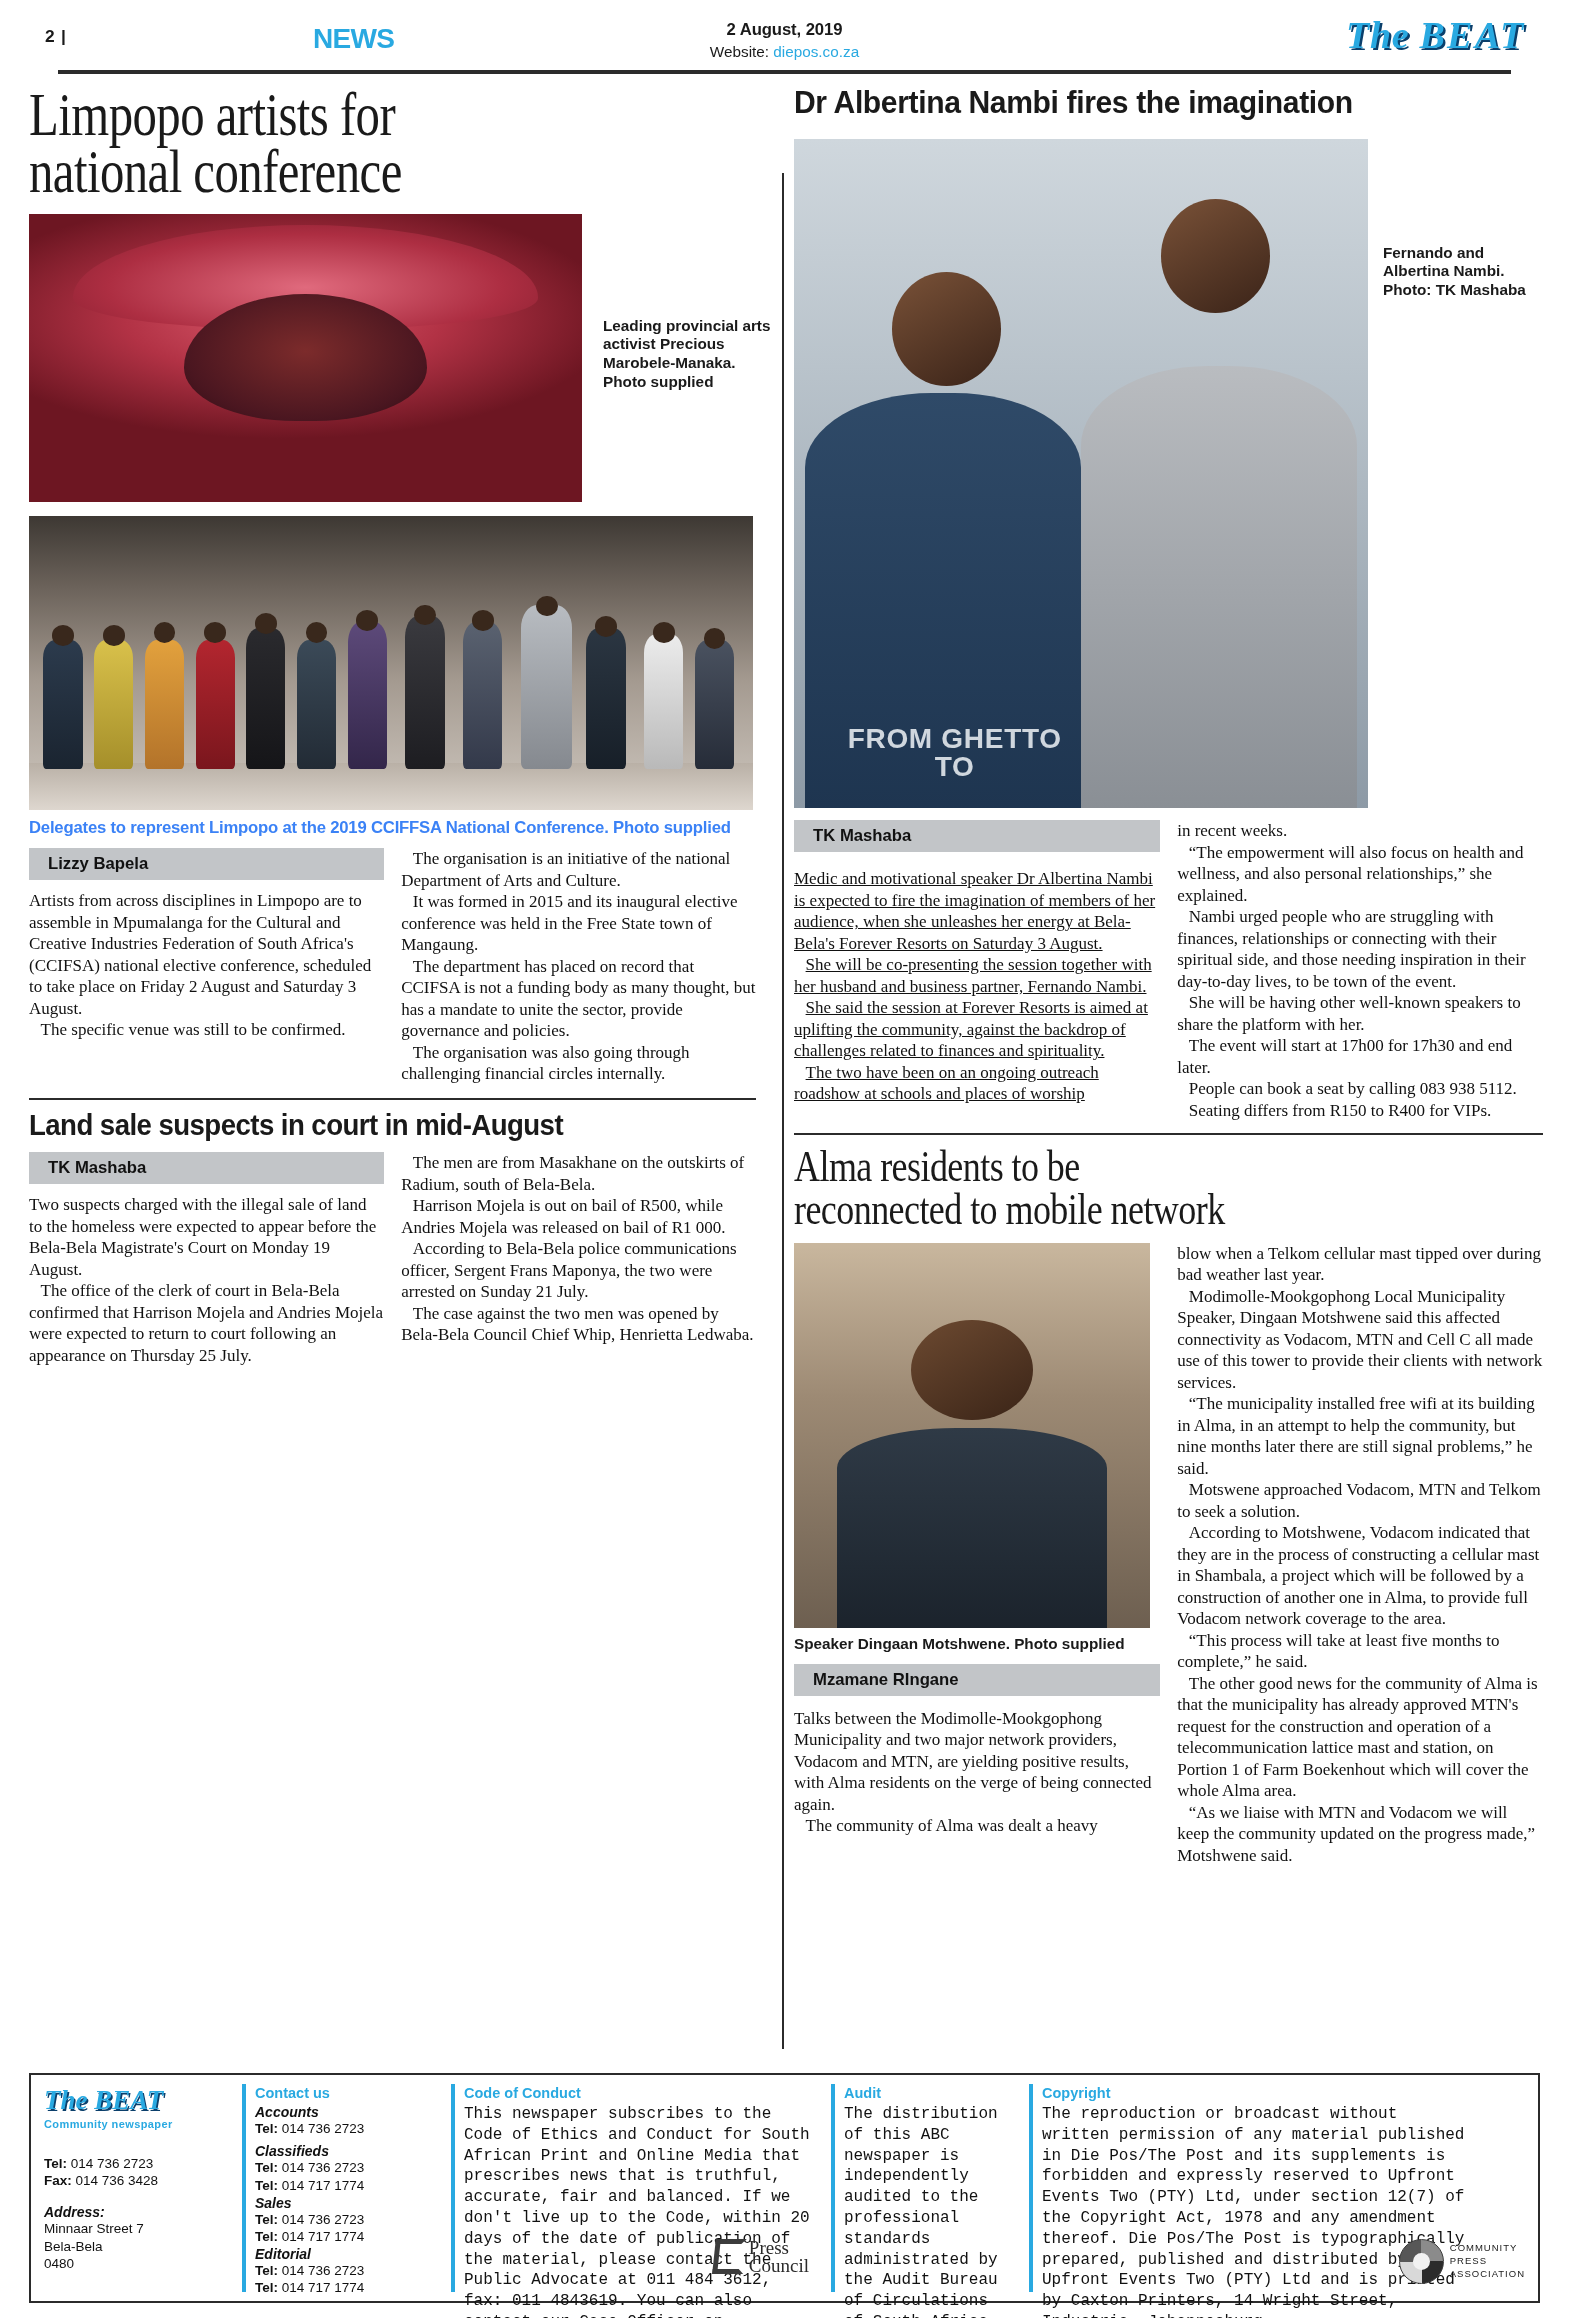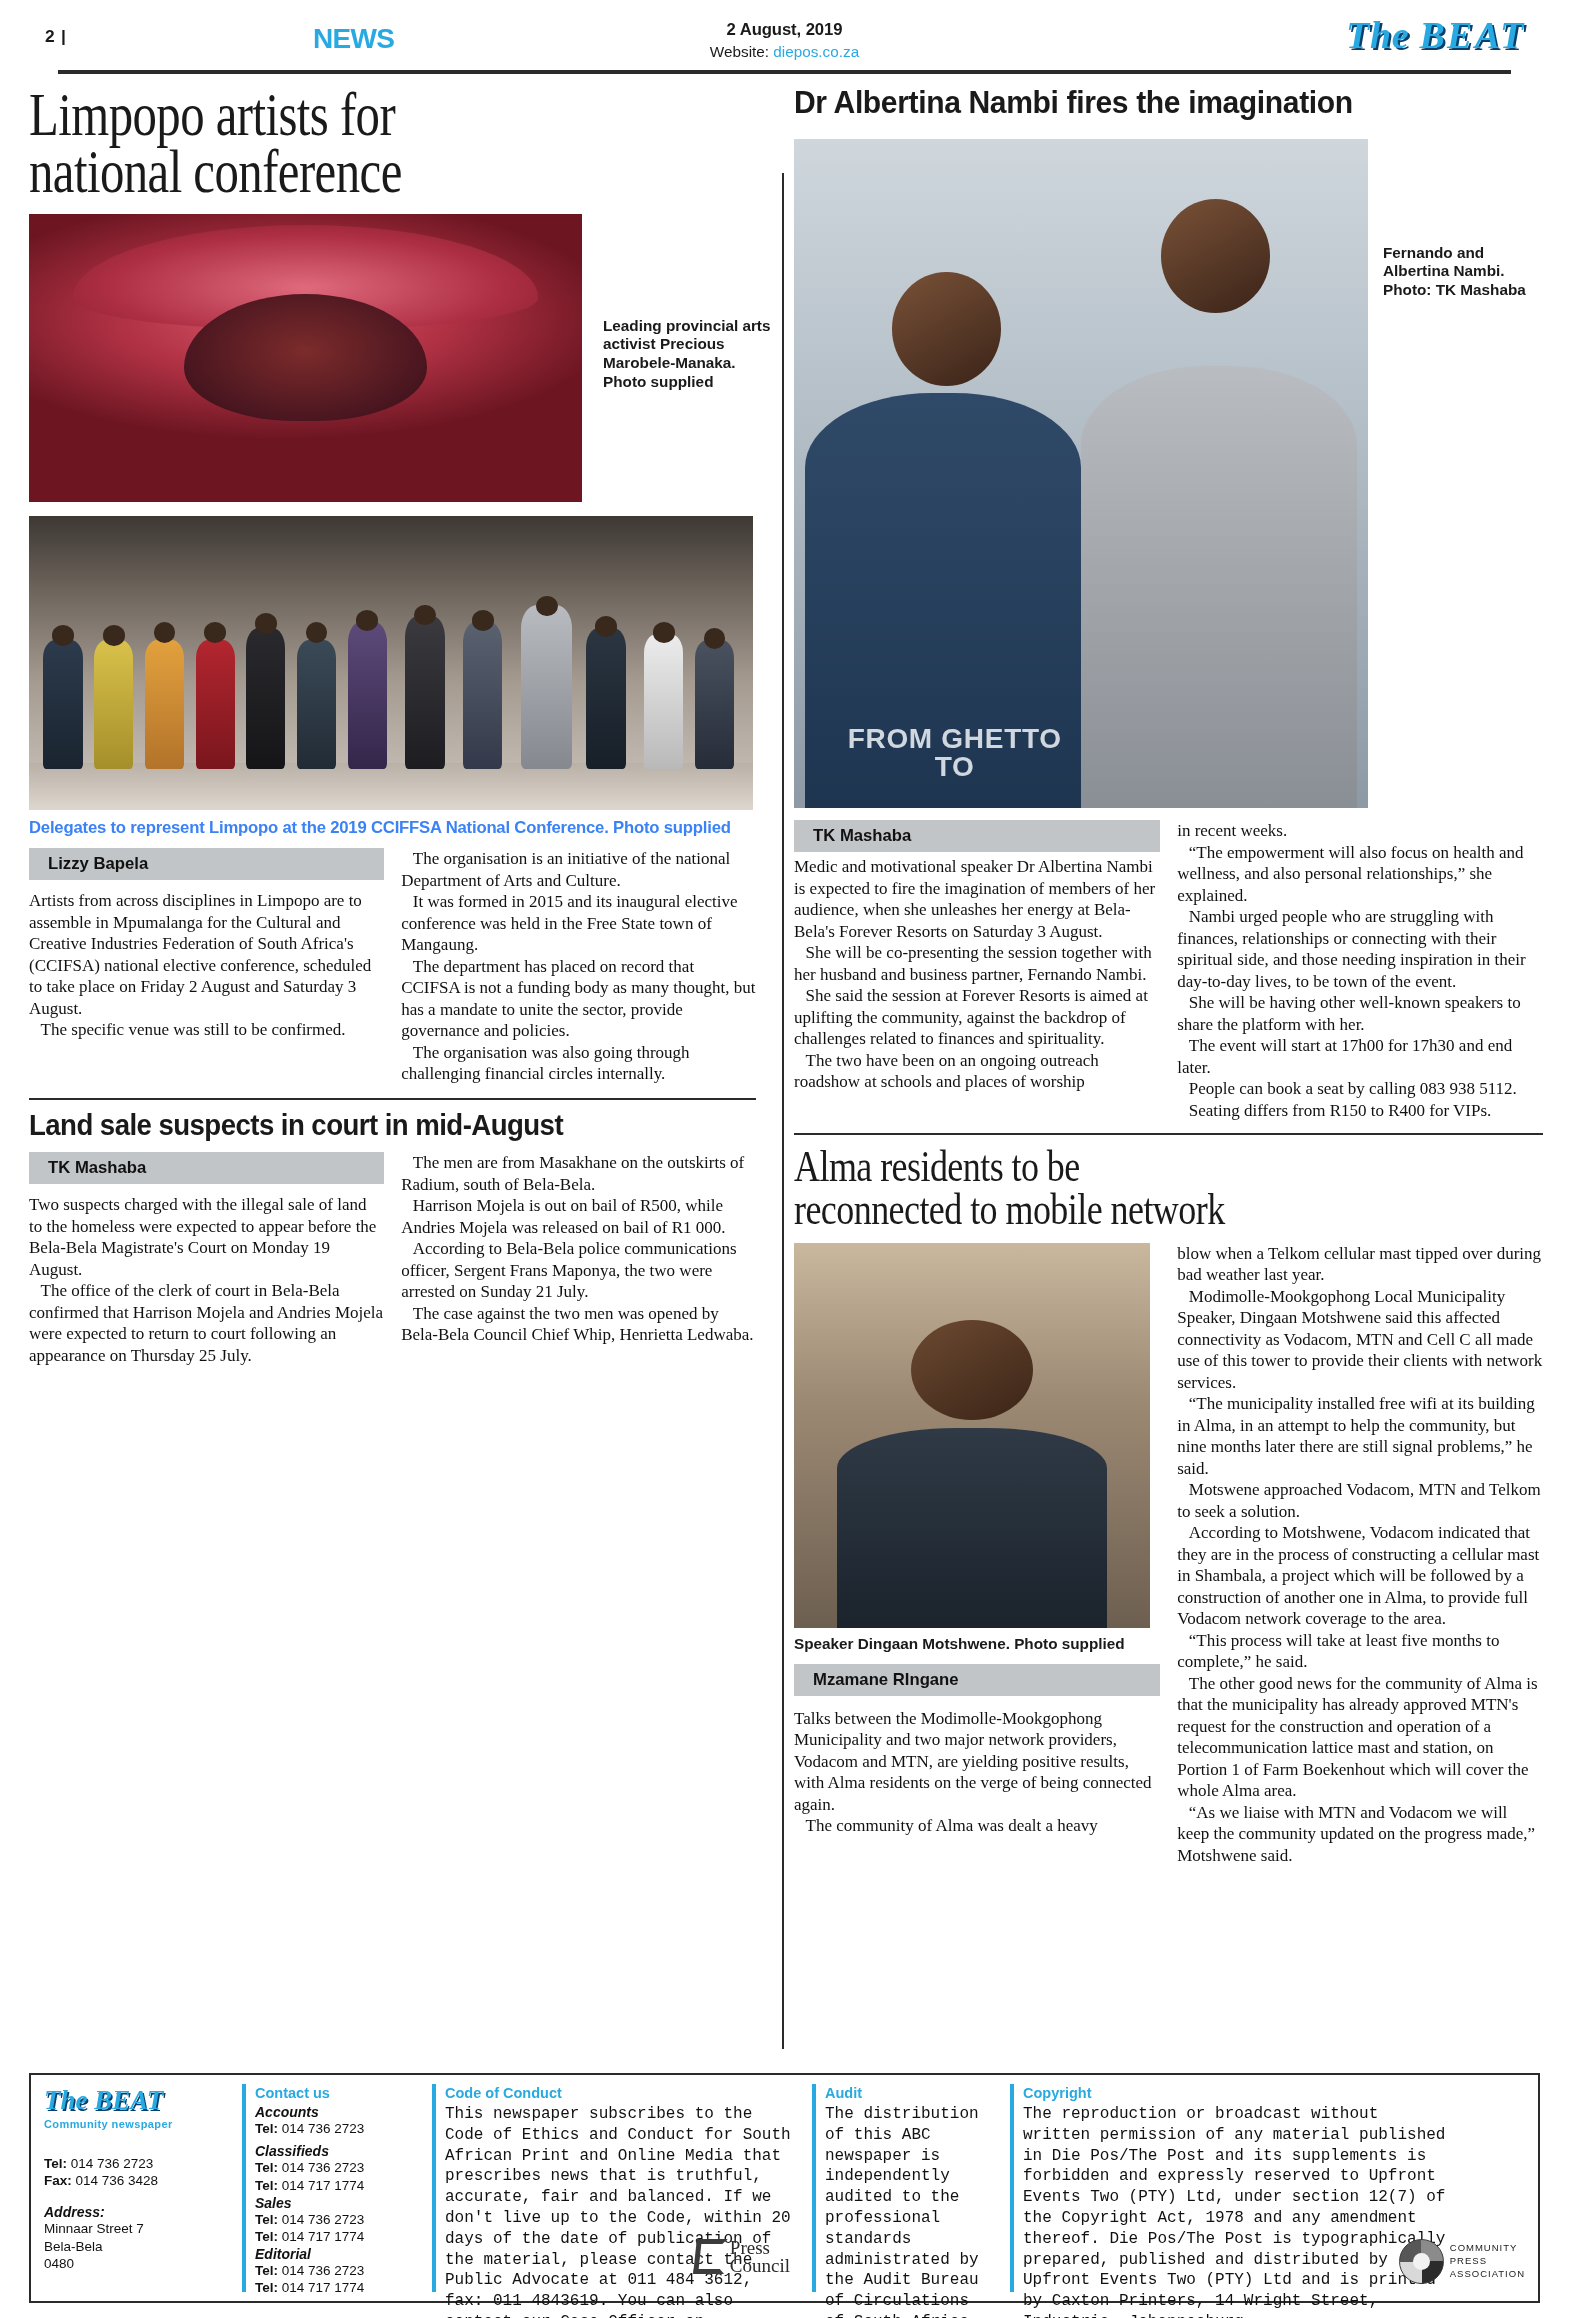--- a/index.html
+++ b/index.html
@@ -277,21 +277,21 @@
           <div class="nb-head h2p"></div>
           <div class="nb-shirt-txt">FROM GHETTO TO</div>
           <span class="ph-label">Fernando and Albertina Nambi smiling</span>
         </div>
         <div class="cap" style="position:absolute; left:589px; top:105px; width:169px;">Fernando and Albertina Nambi. Photo: TK Mashaba</div>
       </div>
 
       <div class="two-col" style="margin-top:5.8px; width:749px;">
         <div>
           <div class="byline">TK Mashaba</div>
-          <div class="bodytext" style="margin-top:4px;">
+          <div class="bodytext" style="margin-top:16px;text-decoration:underline;">
             <p class="first">Medic and motivational speaker Dr Albertina Nambi is expected to fire the imagination of members of her audience, when she unleashes her energy at Bela-Bela's Forever Resorts on Saturday 3 August.</p>
             <p>She will be co-presenting the session together with her husband and business partner, Fernando Nambi.</p>
             <p>She said the session at Forever Resorts is aimed at uplifting the community, against the backdrop of challenges related to finances and spirituality.</p>
             <p>The two have been on an ongoing outreach roadshow at schools and places of worship</p>
           </div>
         </div>
         <div>
           <div class="bodytext">
             <p class="first">in recent weeks.</p>
             <p>“The empowerment will also focus on health and wellness, and also personal relationships,” she explained.</p>
@@ -358,21 +358,21 @@
         <b>Fax:</b>
         <span>014 736 3428</span>
       </div>
       <div style="height:14.5px;"></div>
       <div class="f-sub">Address:</div>
       <div class="f-txt">Minnaar Street 7</div>
       <div class="f-txt">Bela-Bela</div>
       <div class="f-txt">0480</div>
     </div>
 
-    <div class="f-col" style="width:190px;border-radius:19px;">
+    <div class="f-col" style="width:209px;border-radius:19px;">
       <div class="f-sep"></div>
       <div class="f-head">Contact us</div>
       <div class="f-sub">Accounts</div>
       <div class="f-line">
         <b>Tel:</b>
         <span>014 736 2723</span>
       </div>
       <div style="height:5.8px;"></div>
       <div class="f-sub">Classifieds</div>
       <div class="f-line">

